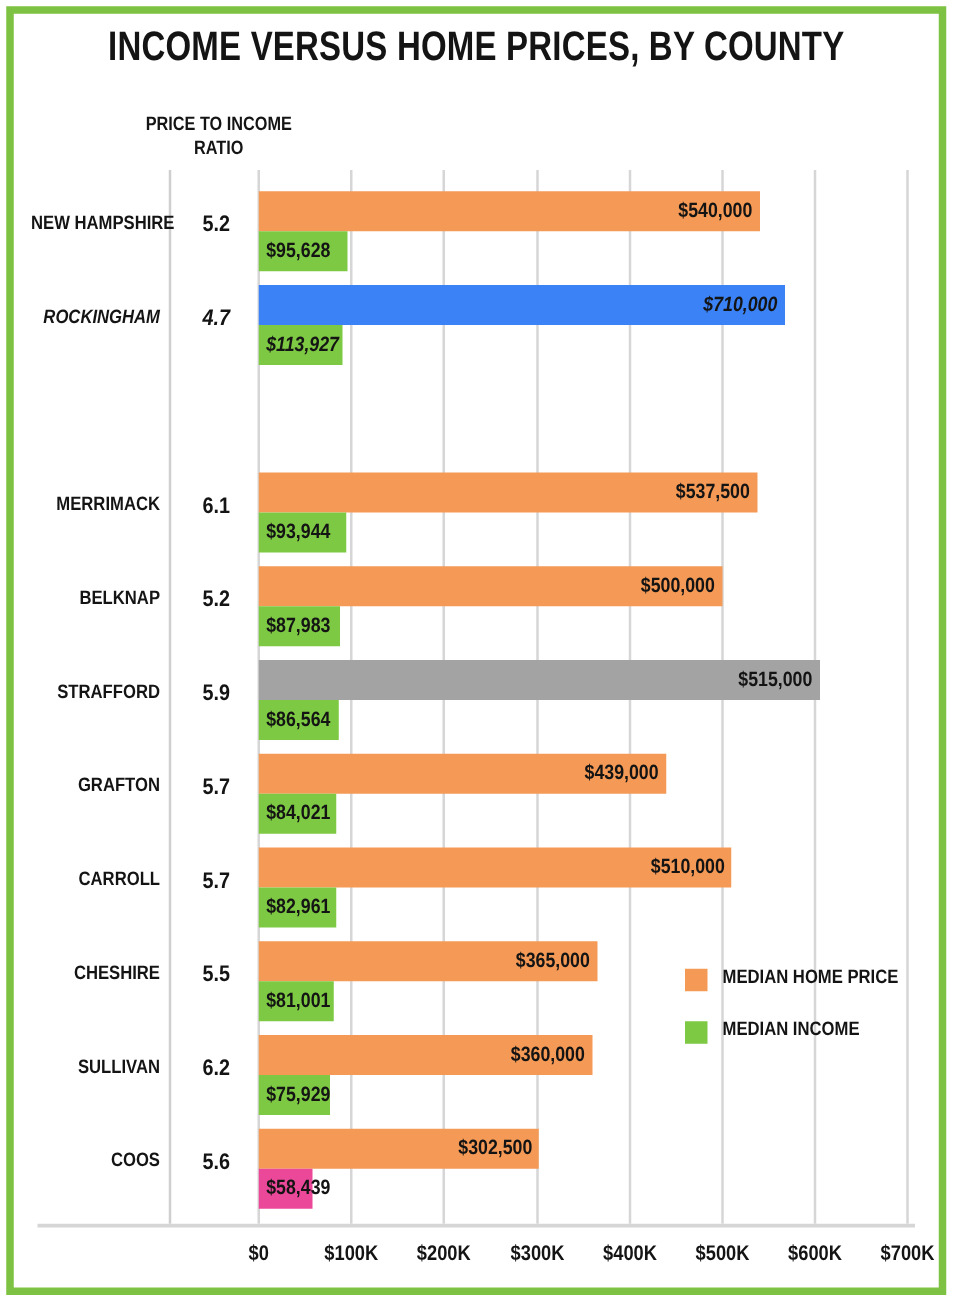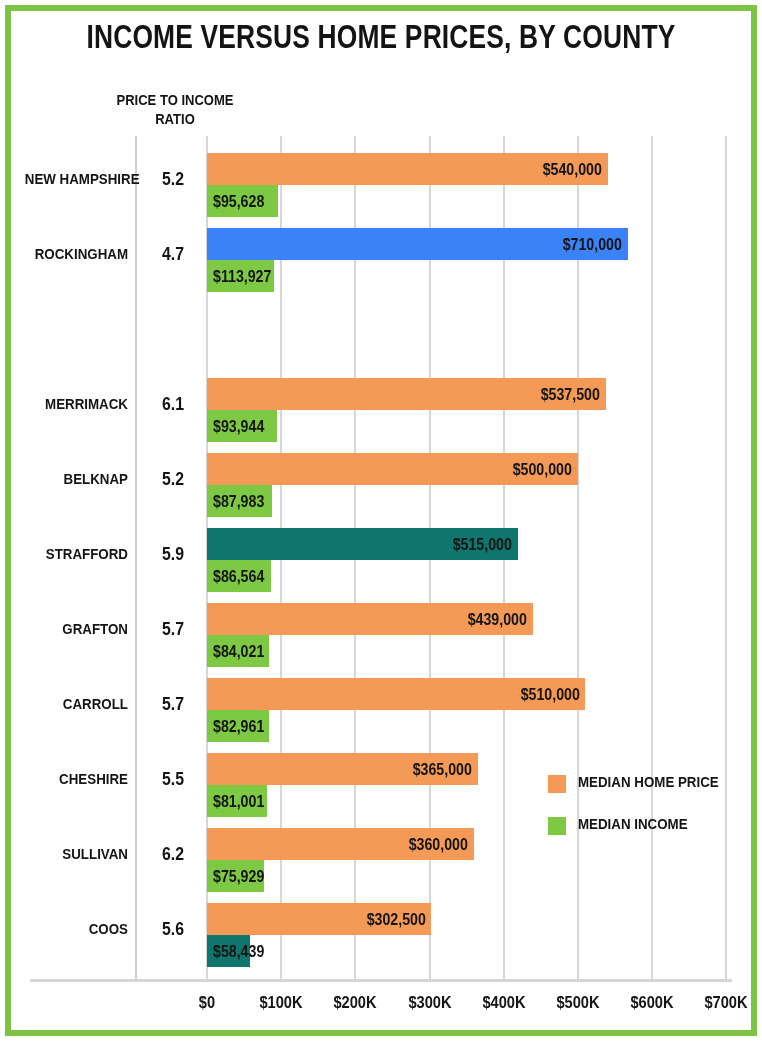--- a/index.html
+++ b/index.html
@@ -237,21 +237,21 @@
       <div class="row" style="top: 8px;">
         <div class="row-label">NEW HAMPSHIRE</div>
         <div class="row-ratio">5.2</div>
         <div class="bar price" style="width: 400.68px; background: rgb(245, 154, 86);">
           <span class="bar-value">$540,000</span>
         </div>
         <div class="bar income" style="width: 70.956px; background: rgb(125, 201, 67);">
           <span class="bar-value">$95,628</span>
         </div>
       </div>
-      <div class="row" style="top: 83px;">
+      <div class="row" style="top: 83px; font-style: italic;">
         <div class="row-label">ROCKINGHAM</div>
         <div class="row-ratio">4.7</div>
         <div class="bar price" style="width: 421px; background: #3b82f6;">
           <span class="bar-value">$710,000</span>
         </div>
         <div class="bar income" style="width: 67px; background: rgb(125, 201, 67);">
           <span class="bar-value">$113,927</span>
         </div>
       </div>
       <div class="row" style="top: 233px;">
@@ -270,21 +270,21 @@
         <div class="bar price" style="width: 371px; background: rgb(245, 154, 86);">
           <span class="bar-value">$500,000</span>
         </div>
         <div class="bar income" style="width: 65.2834px; background: rgb(125, 201, 67);">
           <span class="bar-value">$87,983</span>
         </div>
       </div>
       <div class="row" style="top: 383px;">
         <div class="row-label">STRAFFORD</div>
         <div class="row-ratio">5.9</div>
-        <div class="bar price" style="width: 311px; background: #0f766e; text-decoration: underline;">
+        <div class="bar price" style="width: 449px; background: #a3a3a3; text-decoration: underline;">
           <span class="bar-value">$515,000</span>
         </div>
         <div class="bar income" style="width: 64.2305px; background: rgb(125, 201, 67);">
           <span class="bar-value">$86,564</span>
         </div>
       </div>
       <div class="row" style="top: 458px;">
         <div class="row-label">GRAFTON</div>
         <div class="row-ratio">5.7</div>
         <div class="bar price" style="width: 325.738px; background: rgb(245, 154, 86);">
@@ -323,21 +323,21 @@
         <div class="bar income" style="width: 57px; background: rgb(125, 201, 67);">
           <span class="bar-value">$75,929</span>
         </div>
       </div>
       <div class="row" style="top: 758px;">
         <div class="row-label">COOS</div>
         <div class="row-ratio">5.6</div>
         <div class="bar price" style="width: 224.455px; background: rgb(245, 154, 86);">
           <span class="bar-value">$302,500</span>
         </div>
-        <div class="bar income" style="width: 43.3617px; background: #0f766e;">
+        <div class="bar income" style="width: 43.3617px; background: #ec4899;">
           <span class="bar-value">$58,439</span>
         </div>
       </div>
     </div>
 
   <div class="xticks" id="xticks">
       <div class="xtick" style="left: 207px;">$0</div>
       <div class="xtick" style="left: 281.2px;">$100K</div>
       <div class="xtick" style="left: 355.4px;">$200K</div>
       <div class="xtick" style="left: 429.6px;">$300K</div>

